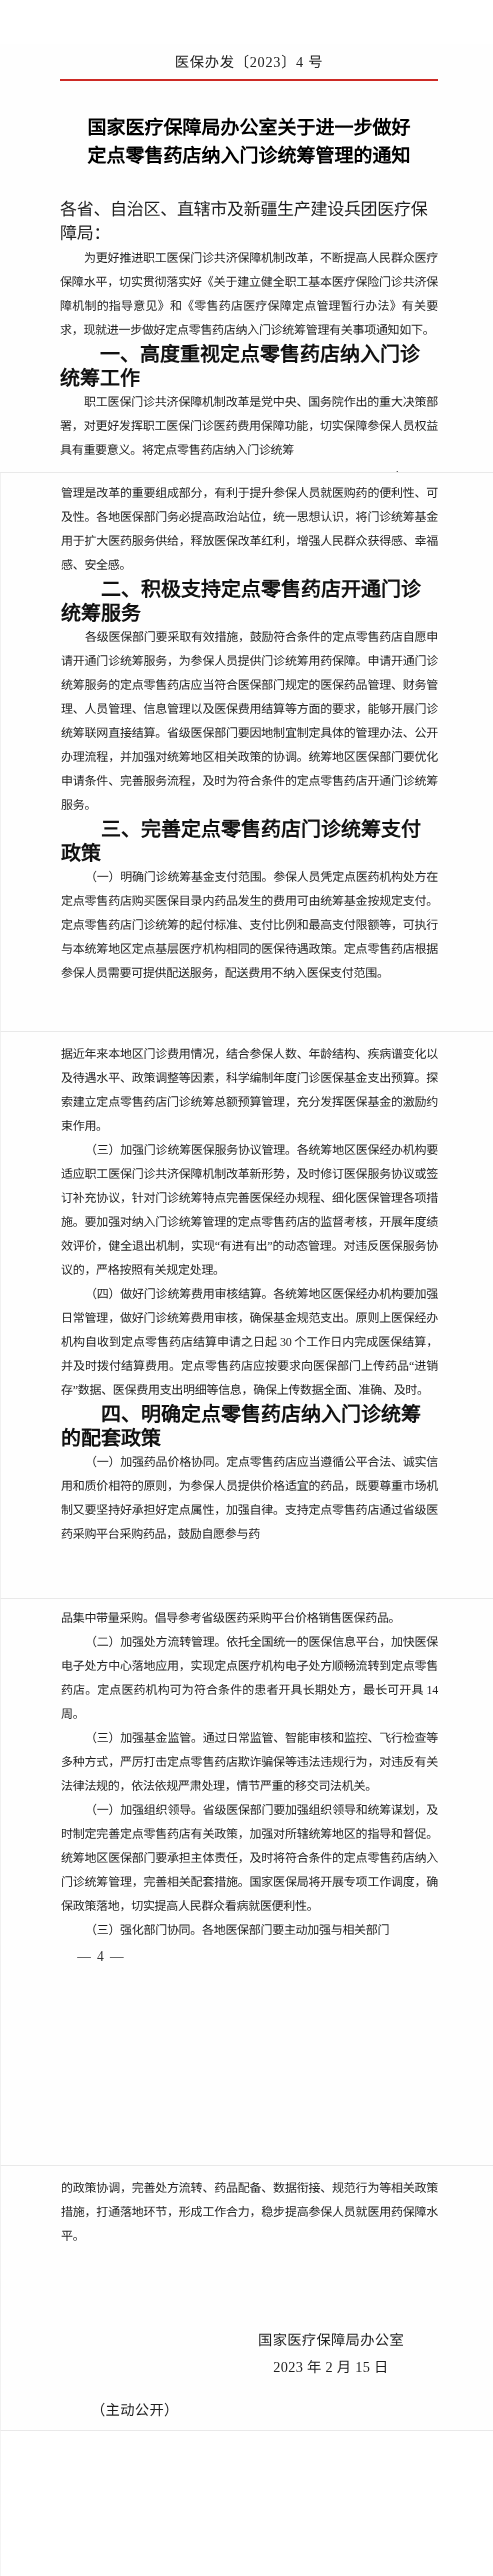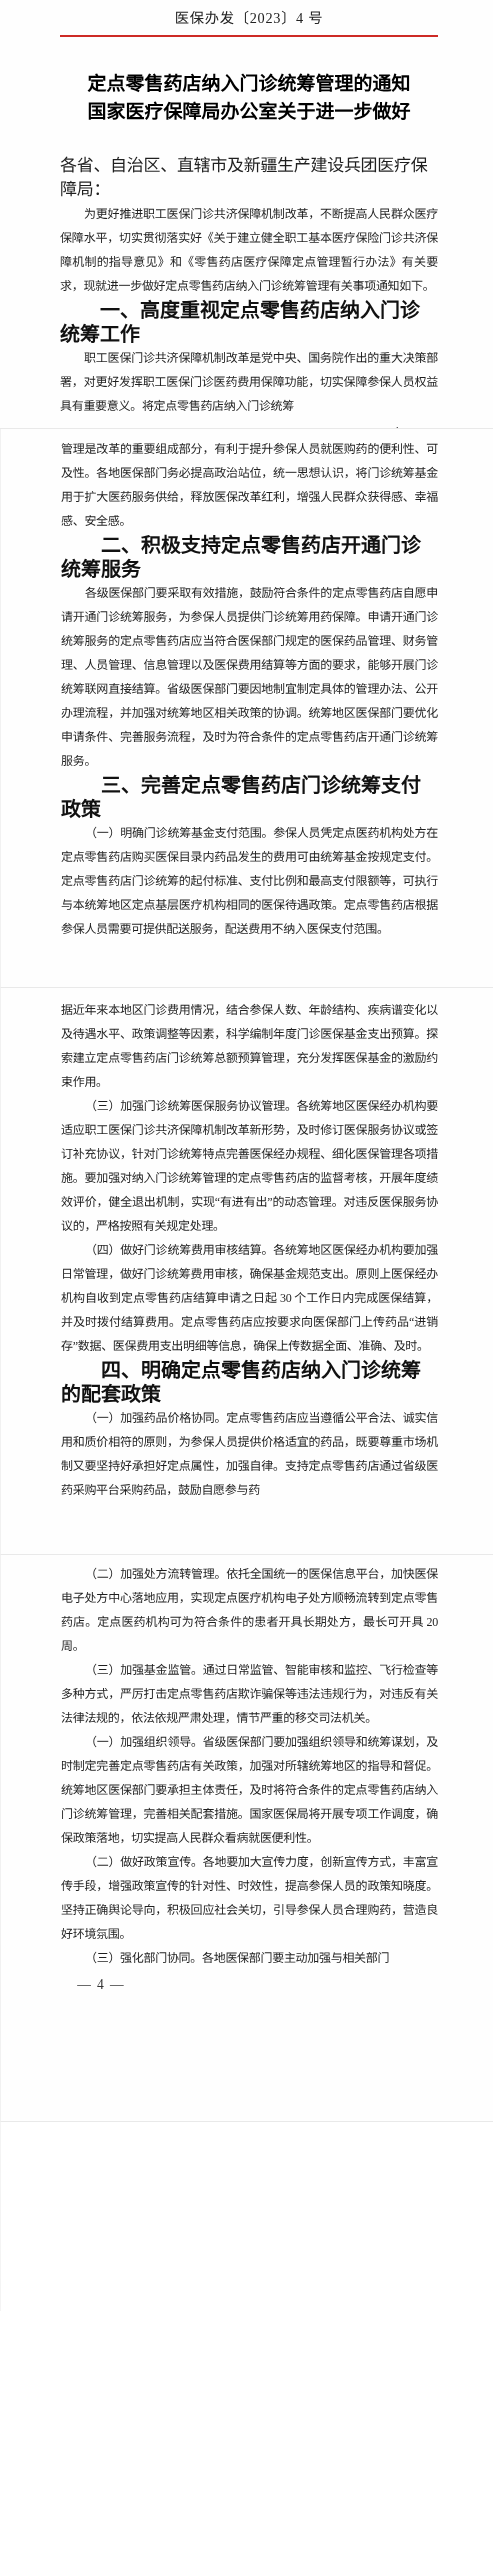--- a/index.html
+++ b/index.html
@@ -13,21 +13,21 @@
   .page {
     box-sizing: border-box;
     overflow: hidden;
     padding-left: 60px;
     padding-right: 56px;
     background: #fefefe;
     border-bottom: 0.7px solid #e9e9e9;
   }
   .page.no-first-border { border-left: none; }
   .page.edge { border-left: 1.4px solid #f1f1f1; }
-  .page-1 { height: 429px; padding-top: 8.1px; }
+  .page-1 { height: 429px; padding-top: 8.1px; margin-top: 44px; }
   .page-2 { height: 559px; padding-top: 8.1px; }
   .page-3 { height: 567px; padding-top: 9.5px; }
   .page-4 { height: 567px; padding-top: 6.8px; }
   .page-5 { height: 265px; padding-top: 9.5px; }
   .blank-area {
     height: 189px;
     background: #ffffff;
     border-left: 1.4px solid #f4f4f4;
     box-sizing: border-box;
   }
@@ -116,22 +116,22 @@
 </style>
 </head>
 <body>
 
 <div class="doc-canvas">
 
   <section class="page page-1 no-first-border">
     <div class="doc-number">医保办发〔2023〕4 号</div>
     <div class="red-rule" style="background: rgb(205, 42, 37);"></div>
     <h1 class="title">
+      <span class="title-line">国家医疗保障局办公室关于进一步做好</span>
       <span class="title-line">定点零售药店纳入门诊统筹管理的通知</span>
-      <span class="title-line">国家医疗保障局办公室关于进一步做好</span>
     </h1>
     <p class="salutation">各省、自治区、直辖市及新疆生产建设兵团医疗保障局：</p>
     <p class="para">为更好推进职工医保门诊共济保障机制改革，不断提高人民群众医疗保障水平，切实贯彻落实好《关于建立健全职工基本医疗保险门诊共济保障机制的指导意见》和《零售药店医疗保障定点管理暂行办法》有关要求，现就进一步做好定点零售药店纳入门诊统筹管理有关事项通知如下。</p>
     <h2 class="heading">一、高度重视定点零售药店纳入门诊统筹工作</h2>
     <p class="para">职工医保门诊共济保障机制改革是党中央、国务院作出的重大决策部署，对更好发挥职工医保门诊医药费用保障功能，切实保障参保人员权益具有重要意义。将定点零售药店纳入门诊统筹</p>
     <div class="pagenum right">— 1 —</div>
   </section>
 
   <section class="page page-2 edge">
     <p class="para cont">管理是改革的重要组成部分，有利于提升参保人员就医购药的便利性、可及性。各地医保部门务必提高政治站位，统一思想认识，将门诊统筹基金用于扩大医药服务供给，释放医保改革红利，增强人民群众获得感、幸福感、安全感。</p>
@@ -145,25 +145,35 @@
   <section class="page page-3 edge">
     <p class="para cont">据近年来本地区门诊费用情况，结合参保人数、年龄结构、疾病谱变化以及待遇水平、政策调整等因素，科学编制年度门诊医保基金支出预算。探索建立定点零售药店门诊统筹总额预算管理，充分发挥医保基金的激励约束作用。</p>
     <p class="para">（三）加强门诊统筹医保服务协议管理。各统筹地区医保经办机构要适应职工医保门诊共济保障机制改革新形势，及时修订医保服务协议或签订补充协议，针对门诊统筹特点完善医保经办规程、细化医保管理各项措施。要加强对纳入门诊统筹管理的定点零售药店的监督考核，开展年度绩效评价，健全退出机制，实现“有进有出”的动态管理。对违反医保服务协议的，严格按照有关规定处理。</p>
     <p class="para">（四）做好门诊统筹费用审核结算。各统筹地区医保经办机构要加强日常管理，做好门诊统筹费用审核，确保基金规范支出。原则上医保经办机构自收到定点零售药店结算申请之日起 30 个工作日内完成医保结算，并及时拨付结算费用。定点零售药店应按要求向医保部门上传药品“进销存”数据、医保费用支出明细等信息，确保上传数据全面、准确、及时。</p>
     <h2 class="heading">四、明确定点零售药店纳入门诊统筹的配套政策</h2>
     <p class="para">（一）加强药品价格协同。定点零售药店应当遵循公平合法、诚实信用和质价相符的原则，为参保人员提供价格适宜的药品，既要尊重市场机制又要坚持好承担好定点属性，加强自律。支持定点零售药店通过省级医药采购平台采购药品，鼓励自愿参与药</p>
 
   </section>
 
   <section class="page page-4 edge">
-    <p class="para">（二）加强处方流转管理。依托全国统一的医保信息平台，加快医保电子处方中心落地应用，实现定点医疗机构电子处方顺畅流转到定点零售药店。定点医药机构可为符合条件的患者开具长期处方，最长可开具 20 周。</p>
+    <p class="para cont">品集中带量采购。倡导参考省级医药采购平台价格销售医保药品。</p>
+    <p class="para">（二）加强处方流转管理。依托全国统一的医保信息平台，加快医保电子处方中心落地应用，实现定点医疗机构电子处方顺畅流转到定点零售药店。定点医药机构可为符合条件的患者开具长期处方，最长可开具 14 周。</p>
     <p class="para">（三）加强基金监管。通过日常监管、智能审核和监控、飞行检查等多种方式，严厉打击定点零售药店欺诈骗保等违法违规行为，对违反有关法律法规的，依法依规严肃处理，情节严重的移交司法机关。</p>
     <p class="para">（一）加强组织领导。省级医保部门要加强组织领导和统筹谋划，及时制定完善定点零售药店有关政策，加强对所辖统筹地区的指导和督促。统筹地区医保部门要承担主体责任，及时将符合条件的定点零售药店纳入门诊统筹管理，完善相关配套措施。国家医保局将开展专项工作调度，确保政策落地，切实提高人民群众看病就医便利性。</p>
-    <p class="para">（二）做好政策宣传。各地要加大宣传力度，创新宣传方式，丰富宣传手段，增强政策宣传的针对性、时效性，提高参保人员的政策知晓度。坚持正确舆论导向，积极回应社会关切，引导参保人员合理购药，营造良好环境氛围。</p>
     <p class="para">（三）强化部门协同。各地医保部门要主动加强与相关部门</p>
     <div class="pagenum left">— 4 —</div>
   </section>
 
+  <section class="page page-5 edge">
+    <p class="para cont">的政策协调，完善处方流转、药品配备、数据衔接、规范行为等相关政策措施，打通落地环节，形成工作合力，稳步提高参保人员就医用药保障水平。</p>
+    <div class="signature-wrap">
+      <div class="signature-inner">
+        <div class="signer">国家医疗保障局办公室</div>
+        <div class="sign-date">2023 年 2 月 15 日</div>
+      </div>
+    </div>
+    <div class="disclosure">（主动公开）</div>
+  </section>
 
   <div class="blank-area"></div>
 
 </div>
 
 
 </body></html>

